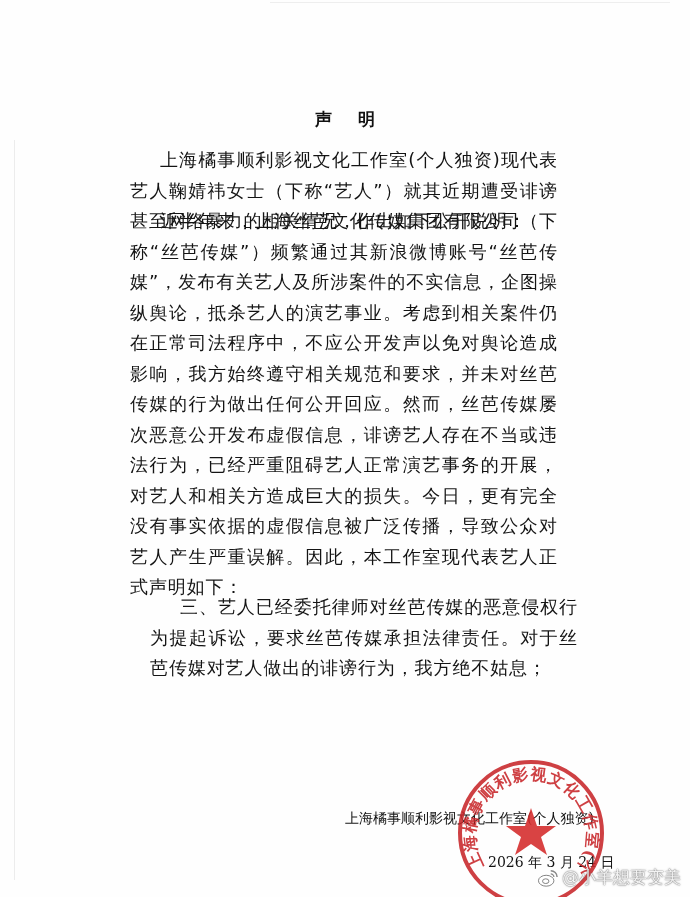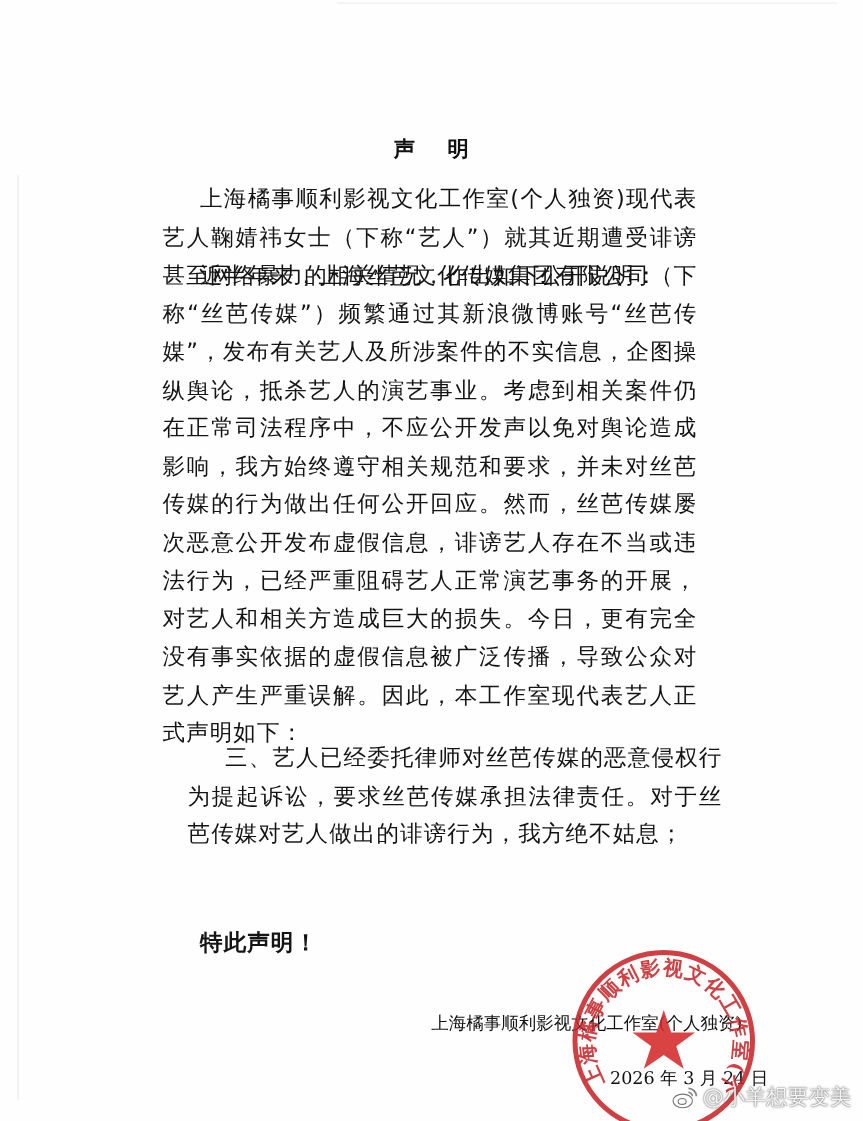--- a/index.html
+++ b/index.html
@@ -131,23 +131,20 @@
     <p class="para">近半年来，上海丝芭文化传媒集团有限公司（下称“丝芭传媒”）频繁通过其新浪微博账号“丝芭传媒”，发布有关艺人及所涉案件的不实信息，企图操纵舆论，抵杀艺人的演艺事业。考虑到相关案件仍在正常司法程序中，不应公开发声以免对舆论造成影响，我方始终遵守相关规范和要求，并未对丝芭传媒的行为做出任何公开回应。然而，丝芭传媒屡次恶意公开发布虚假信息，诽谤艺人存在不当或违法行为，已经严重阻碍艺人正常演艺事务的开展，对艺人和相关方造成巨大的损失。今日，更有完全没有事实依据的虚假信息被广泛传播，导致公众对艺人产生严重误解。因此，本工作室现代表艺人正式声明如下：</p>
   </div>
 
 
 
   <div class="body-text p-3">
     <p class="para">三、艺人已经委托律师对丝芭传媒的恶意侵权行为提起诉讼，要求丝芭传媒承担法律责任。对于丝芭传媒对艺人做出的诽谤行为，我方绝不姑息；</p>
   </div>
 
 
-  <div class="body-text p-closing">
-    <p class="para">特此声明！</p>
-  </div>
 
   <div class="signature">上海橘事顺利影视文化工作室(个人独资)</div>
   <div class="date">2026 年 3 月 24 日</div>
 
   <svg class="seal" viewBox="0 0 150 150">
     <defs>
       <path id="sealArc" d="M 28 108 A 56 56 0 1 1 122 108"></path>
     </defs>
     <circle cx="75" cy="75" r="71" fill="none" stroke="#c8262a" stroke-width="4"></circle>
     <text font-size="16" fill="#c8262a" font-family="DejaVu Serif, serif" font-weight="bold" letter-spacing="1">

